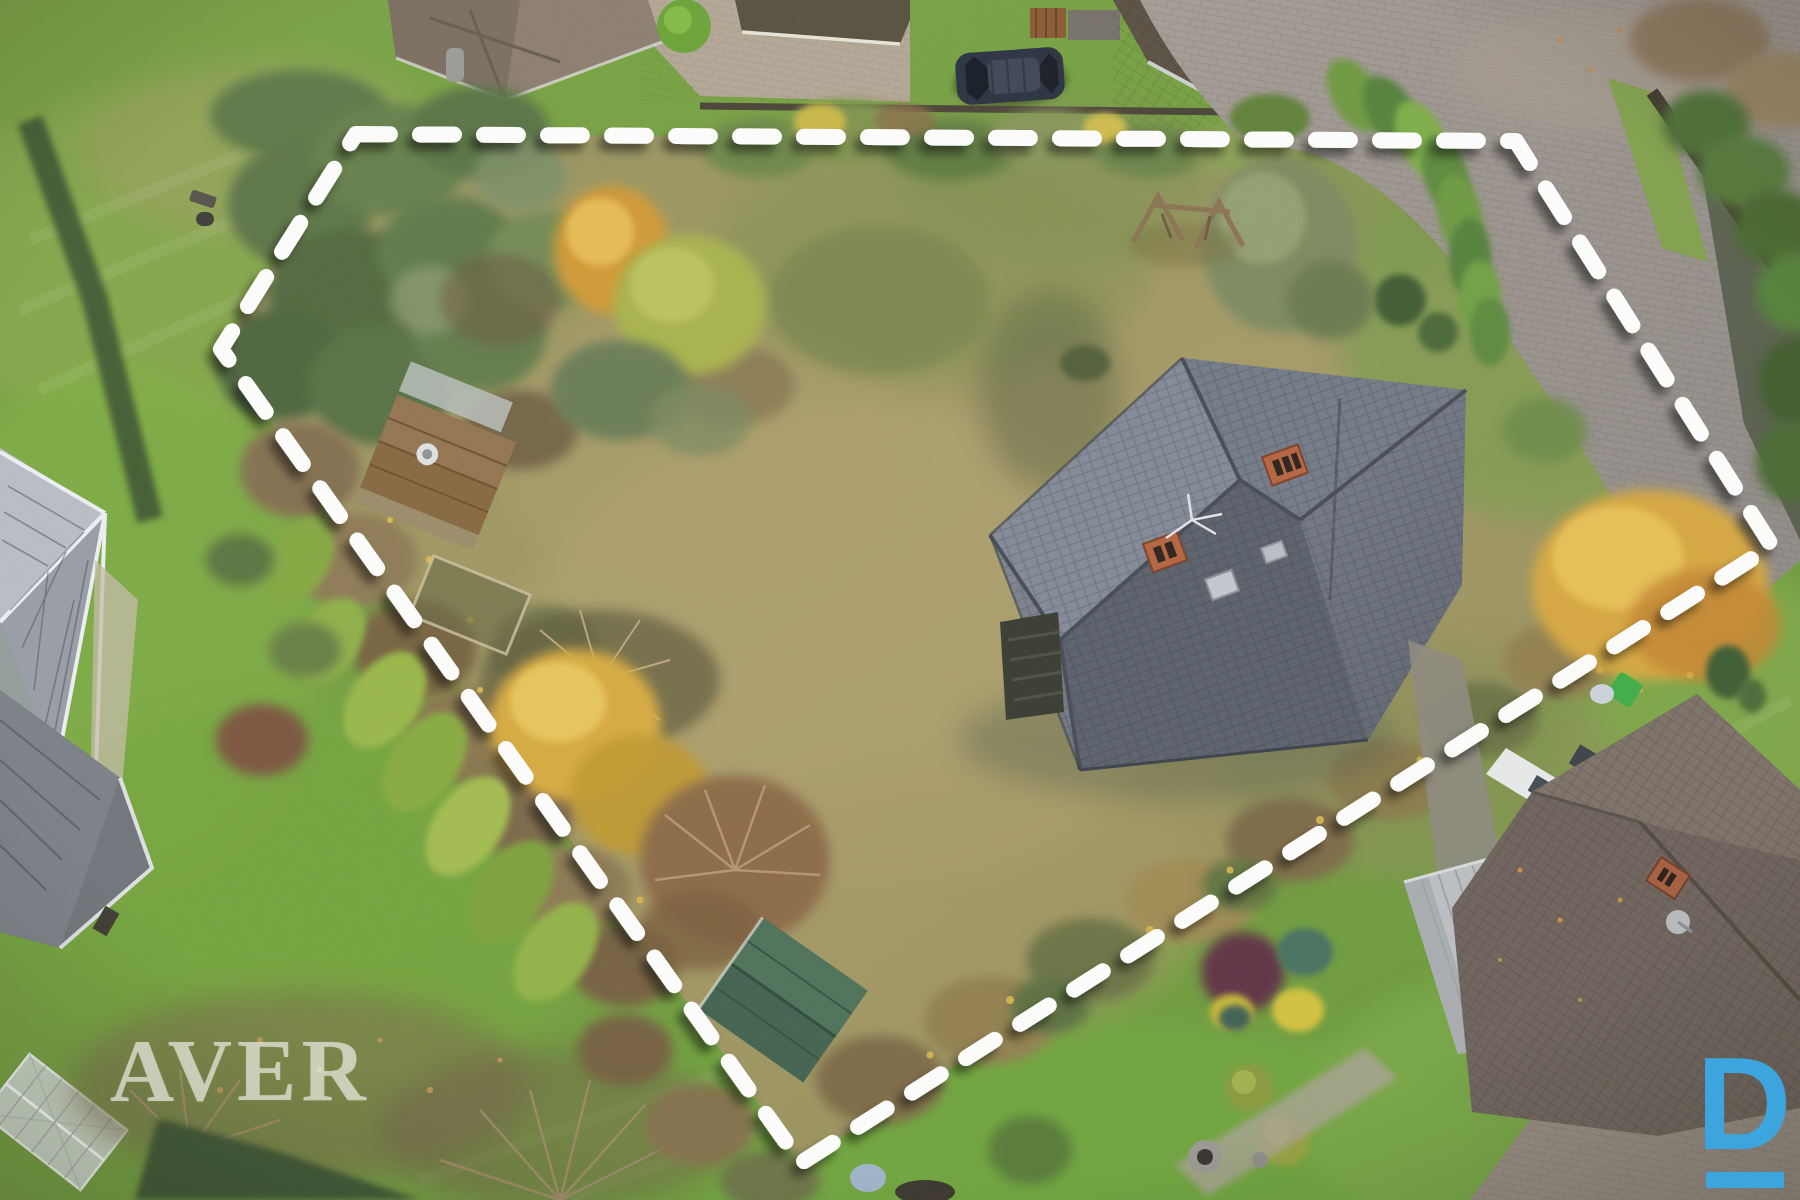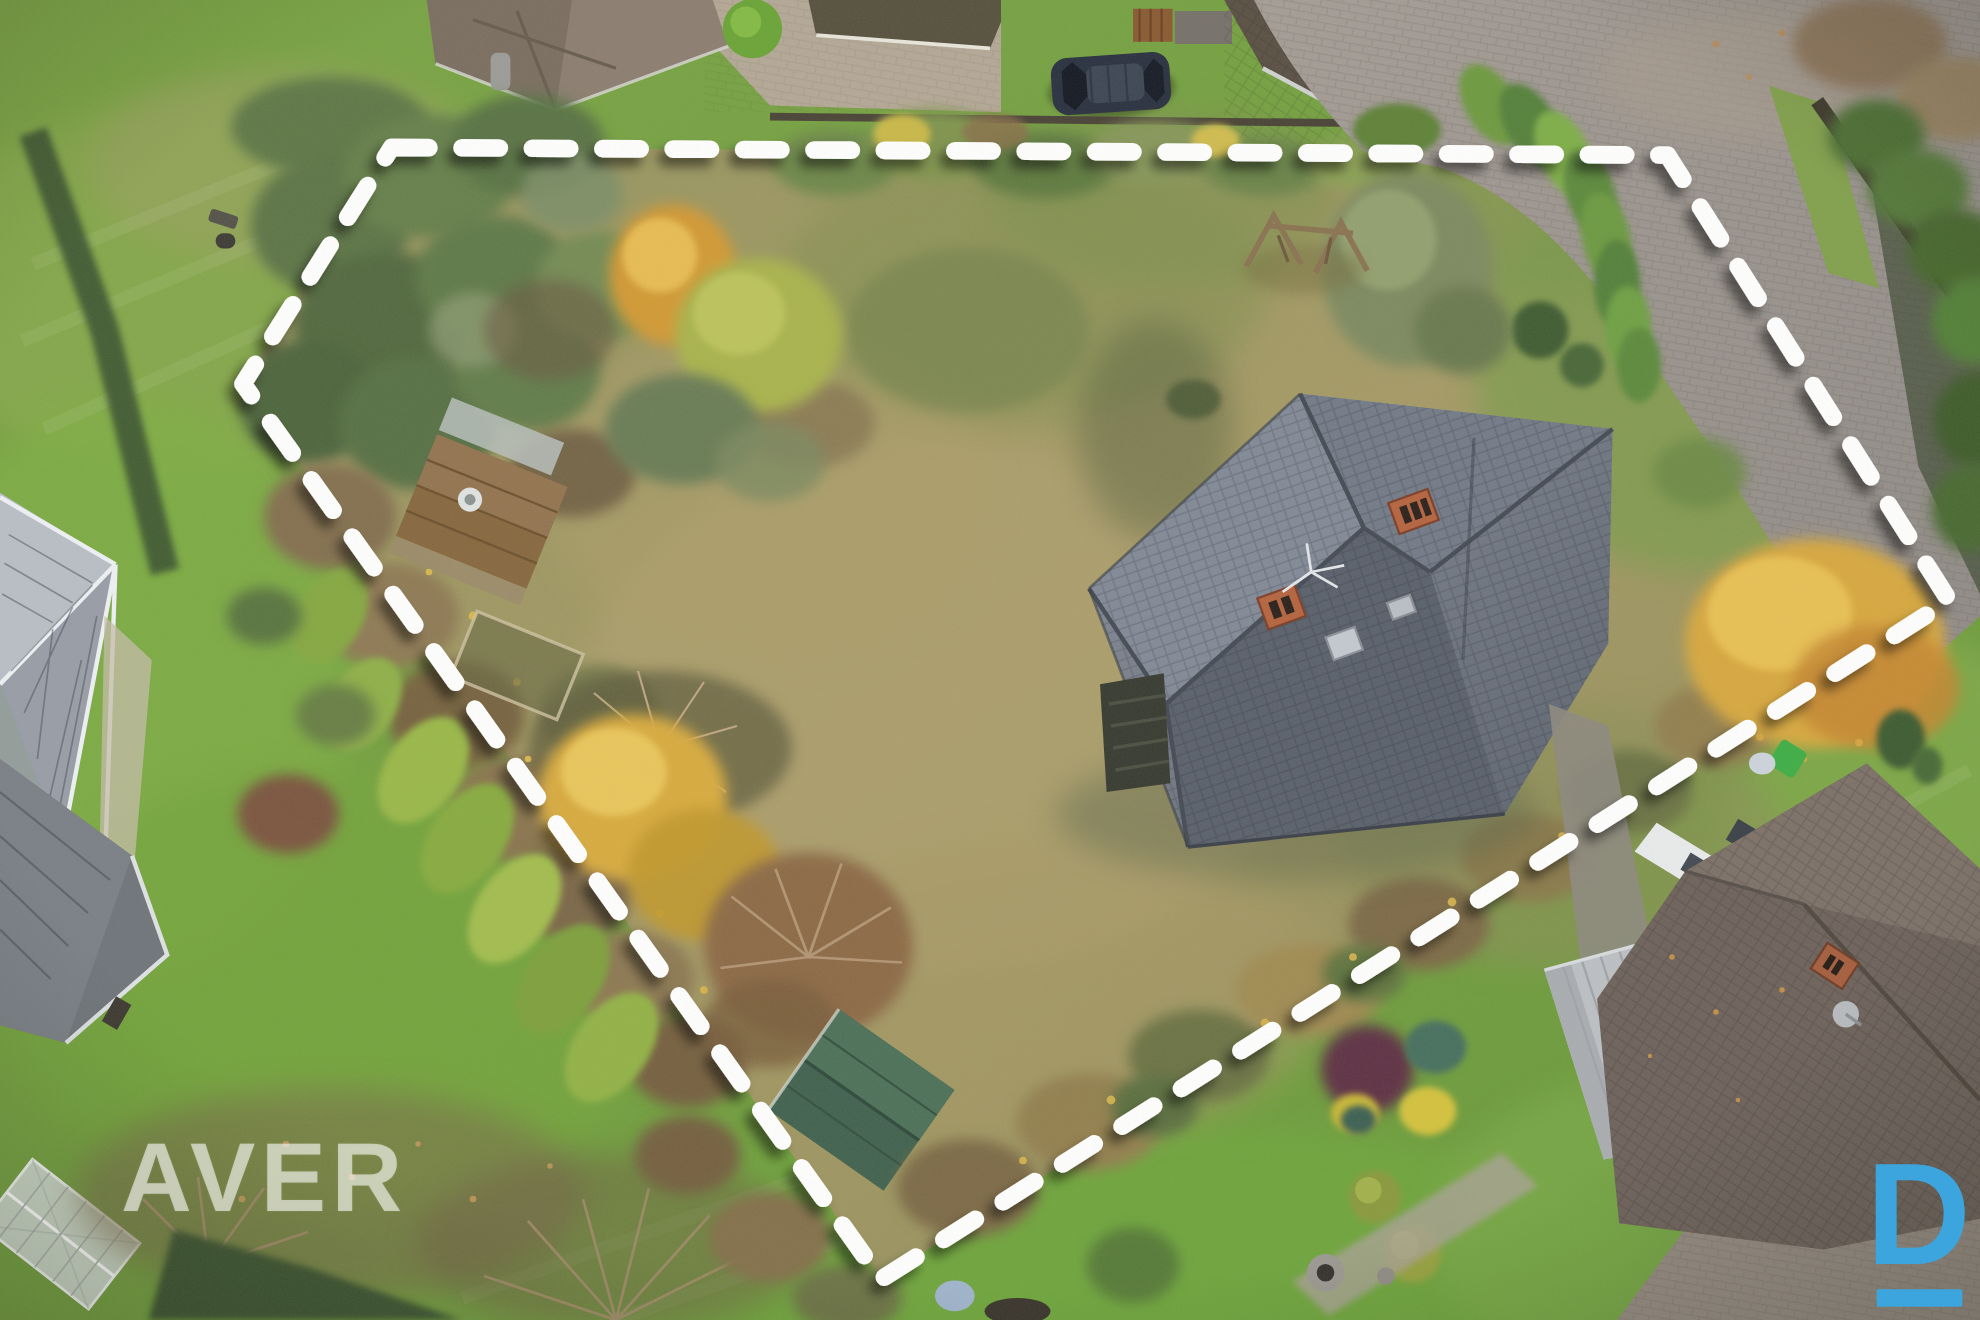--- a/index.html
+++ b/index.html
@@ -1,20 +1,20 @@
 <!DOCTYPE html>
 <html><head>
 <meta charset="utf-8">
 <style>
   html,body{margin:0;padding:0;background:#222;}
   .stage{position:relative;width:1800px;height:1200px;overflow:hidden;font-family:"Liberation Sans",sans-serif;}
   .stage svg{position:absolute;left:0;top:0;}
   .watermark{
     position:absolute;left:110px;top:1026px;
-    font-family:Liberation Sans, sans-serif;
+    font-family:Liberation Serif, serif;
     font-weight:bold;font-size:89px;line-height:1;letter-spacing:5px;
     color:rgba(255,255,255,0.55);
     text-shadow:0 0 2px rgba(255,255,255,0.15);
     user-select:none;
   }
   .brand-letter{
     position:absolute;left:1696px;top:1038px;width:96px;
     font-family:"Liberation Sans",sans-serif;
     font-weight:bold;font-size:132px;line-height:1;text-align:center;
     color:#3da5dd;user-select:none;

